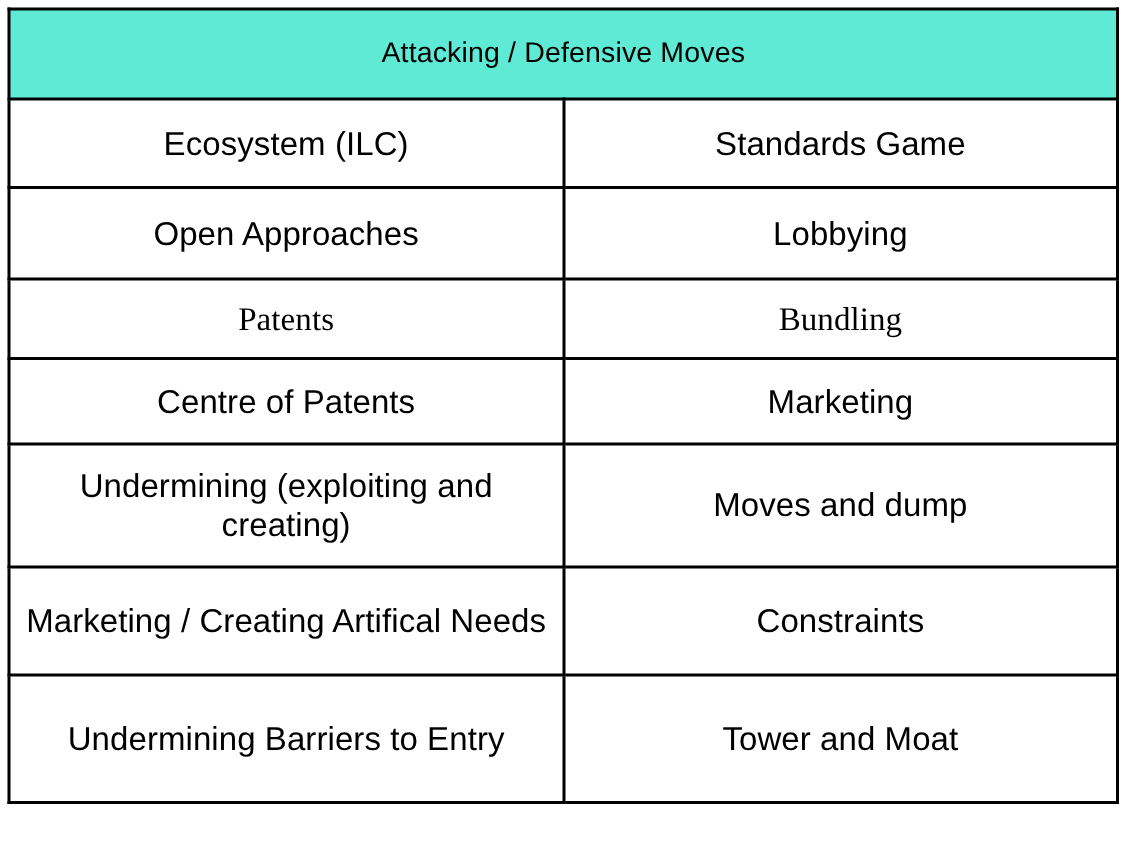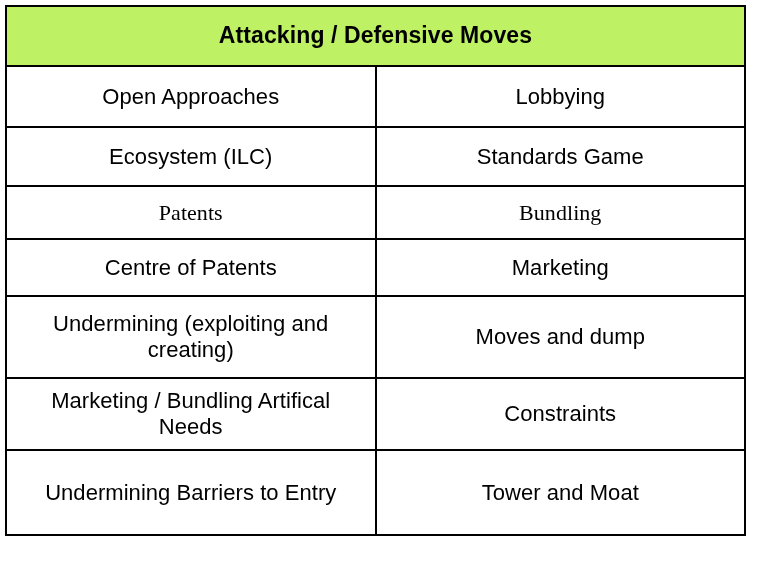--- a/index.html
+++ b/index.html
@@ -28,23 +28,23 @@
   #moves-table th,
   #moves-table td {
     border: 2px solid #000000;
     text-align: center;
     vertical-align: middle;
     padding: 4px 10px;
     line-height: 1.18;
   }
 
   #moves-table th.header-cell {
-    background: #bef264;
-    font-weight: 700;
-    font-size: 23px;
+    background: #5eead4;
+    font-weight: 400;
+    font-size: 19px;
     height: 50px;
     letter-spacing: 0.1px;
   }
 
   #moves-table td.move-cell {
     background: #ffffff;
     font-size: 22px;
     font-weight: 400;
     letter-spacing: 0.05px;
   }
@@ -62,42 +62,42 @@
 </head>
 <body>
 
 <table id="moves-table">
   <thead>
     <tr>
       <th class="header-cell" colspan="2">Attacking / Defensive Moves</th>
     </tr>
   </thead>
   <tbody>
+    <tr data-row="1">
+      <td class="move-cell">Ecosystem (ILC)</td>
+      <td class="move-cell">Standards Game</td>
+    </tr>
     <tr data-row="0">
       <td class="move-cell">Open Approaches</td>
       <td class="move-cell">Lobbying</td>
-    </tr>
-    <tr data-row="1">
-      <td class="move-cell">Ecosystem (ILC)</td>
-      <td class="move-cell">Standards Game</td>
     </tr>
     <tr data-row="2">
       <td class="move-cell">Patents</td>
       <td class="move-cell">Bundling</td>
     </tr>
     <tr data-row="3">
       <td class="move-cell">Centre of Patents</td>
       <td class="move-cell">Marketing</td>
     </tr>
     <tr data-row="4">
       <td class="move-cell">Undermining (exploiting and creating)</td>
       <td class="move-cell">Moves and dump</td>
     </tr>
     <tr data-row="6">
-      <td class="move-cell">Marketing / Bundling Artifical Needs</td>
+      <td class="move-cell">Marketing / Creating Artifical Needs</td>
       <td class="move-cell">Constraints</td>
     </tr>
     <tr data-row="7">
       <td class="move-cell">Undermining Barriers to Entry</td>
       <td class="move-cell">Tower and Moat</td>
     </tr>
   </tbody>
 </table>
 
 </body></html>

